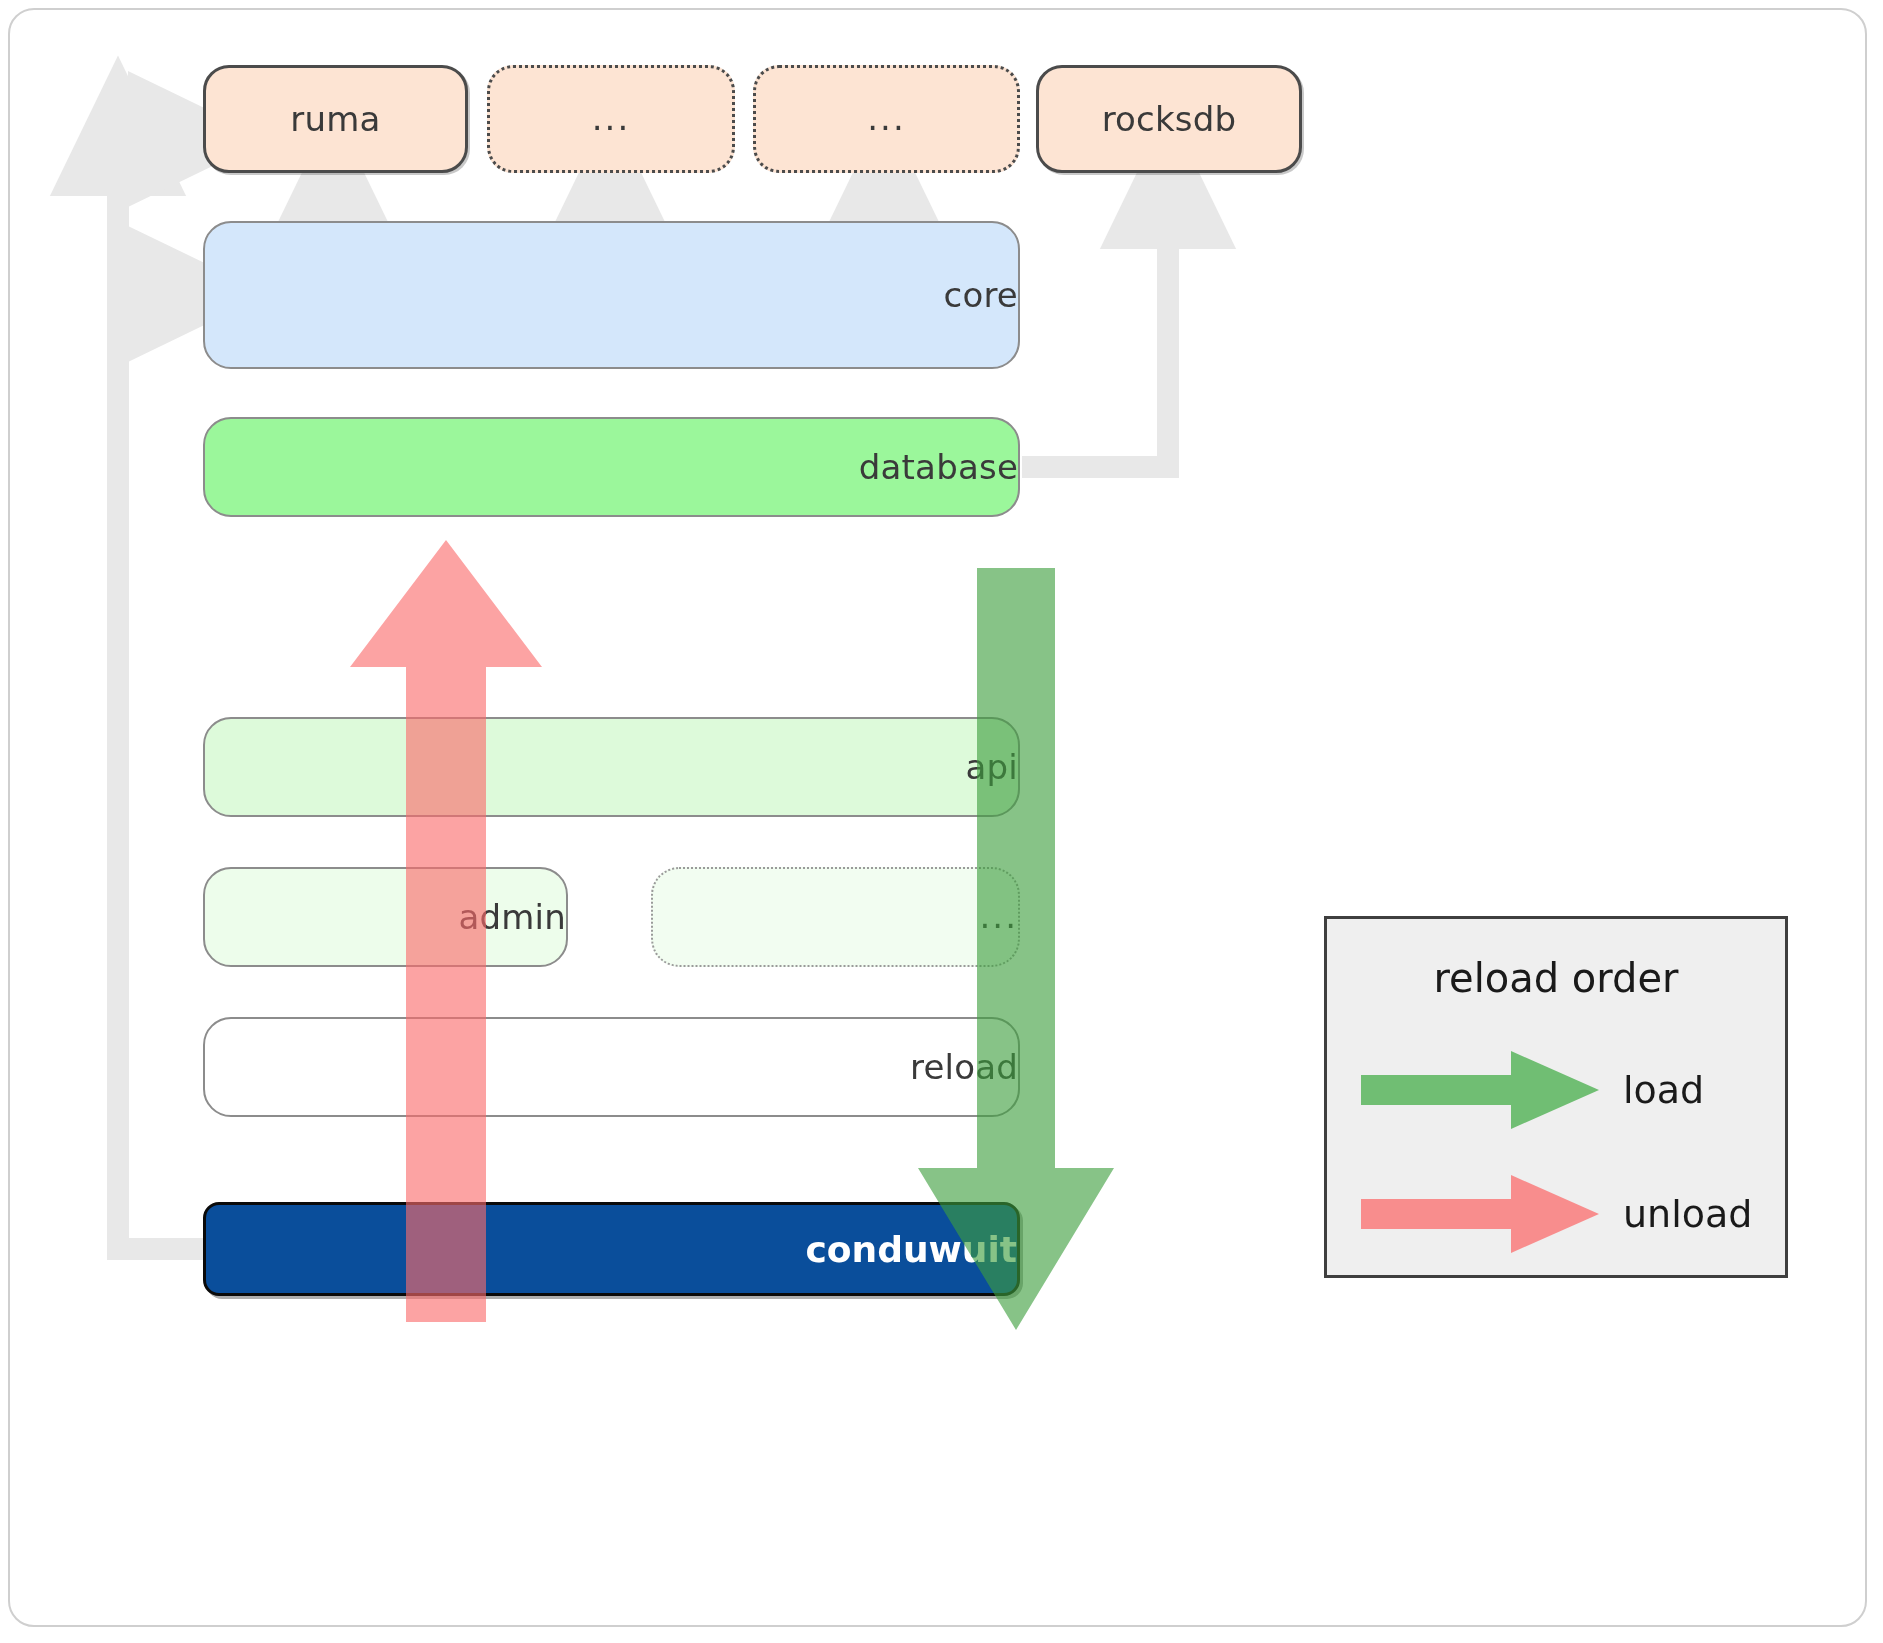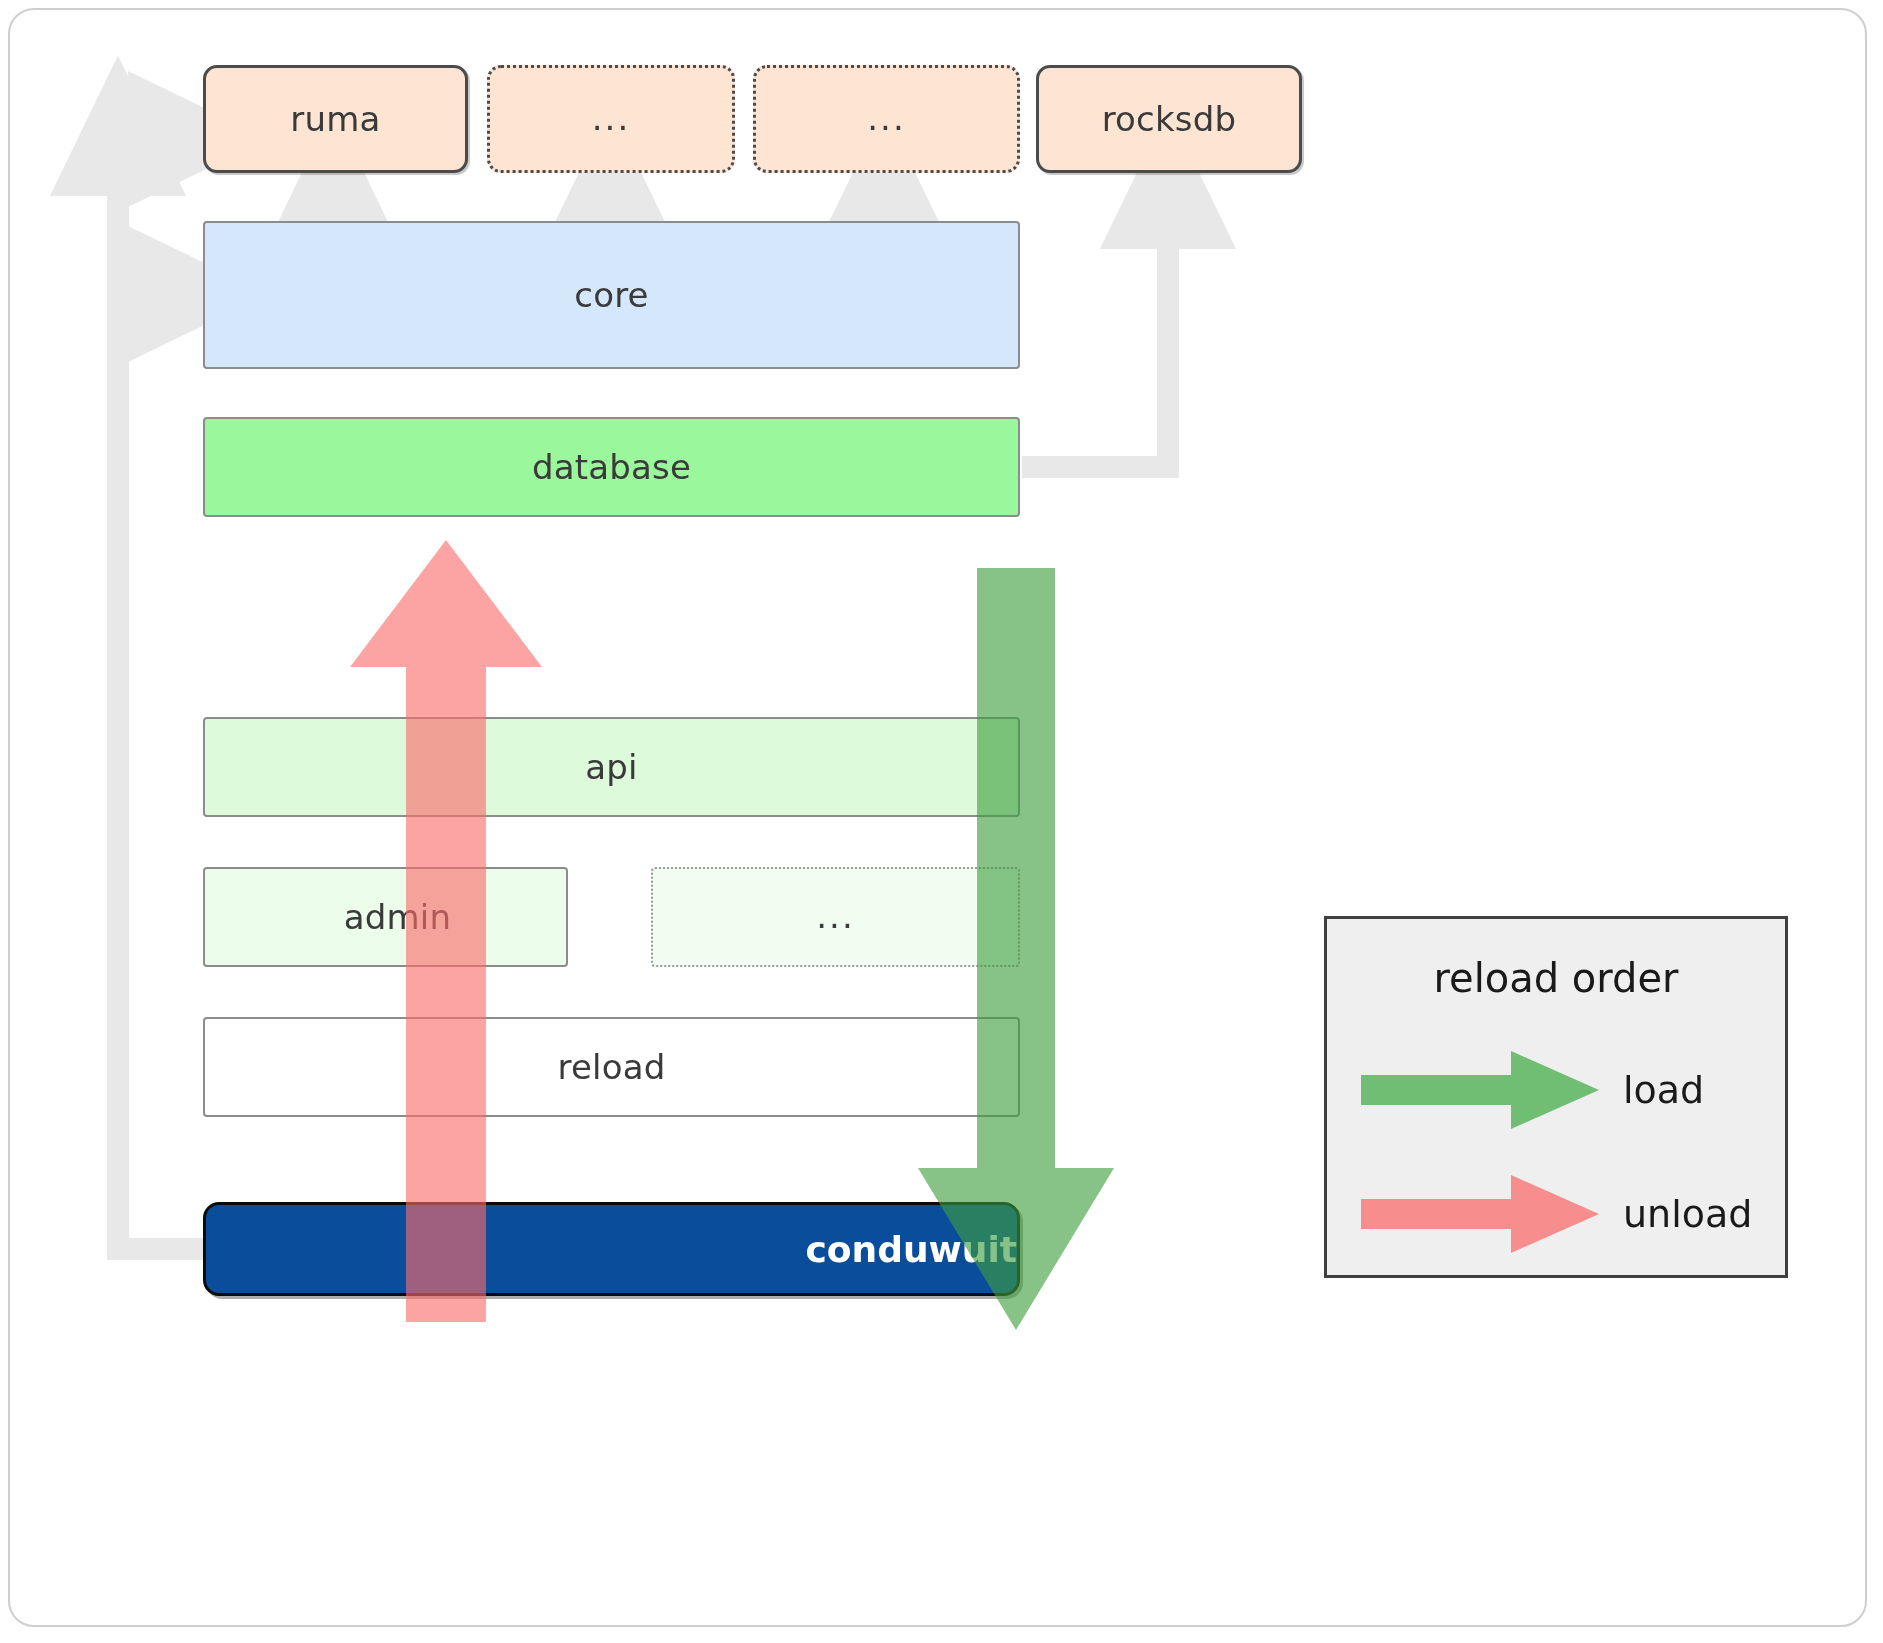--- a/index.html
+++ b/index.html
@@ -27,21 +27,21 @@
     background: #ffffff;
     box-sizing: border-box;
   }
 
   .node {
     position: absolute;
     box-sizing: border-box;
     display: flex;
     align-items: center;
     justify-content: center;
-    border-radius: 14px;
+    border-radius: 26px;
     font-size: 34px;
     color: #3a3a3a;
     letter-spacing: 0.2px;
     z-index: 6;
   }
 
   
   .dep {
     background: #fde4d3;
     height: 108px;
@@ -59,21 +59,22 @@
     letter-spacing: 2px;
     line-height: 0.4;
     color: #3a3a3a;
   }
 
   
   .layer {
     left: 203px;
     width: 817px;
     border: 2px solid #8c8c8c;
-    border-radius: 4px;
+    border-radius: 28px;
+    justify-content: flex-end;
   }
   .layer.core      { top: 221px;  height: 148px; background: #d4e7fb; }
   .layer.database  { top: 417px;  height: 100px; background: #9bf79b; }
   .layer.service   { top: 567px;  height: 100px; background: #c8f7c5; }
   .layer.api       { top: 717px;  height: 100px; background: #ddfada; }
   .layer.admin     { top: 867px;  height: 100px; background: #edfdeb; left: 203px; width: 365px; padding-left: 24px; }
   .layer.dotsbox   { top: 867px;  height: 100px; background: #f2fdf1; left: 651px; width: 369px;
                      border: 2px dotted #9a9a9a; }
   .layer.router    { top: 1017px; height: 100px; background: #ffffff; }
 

